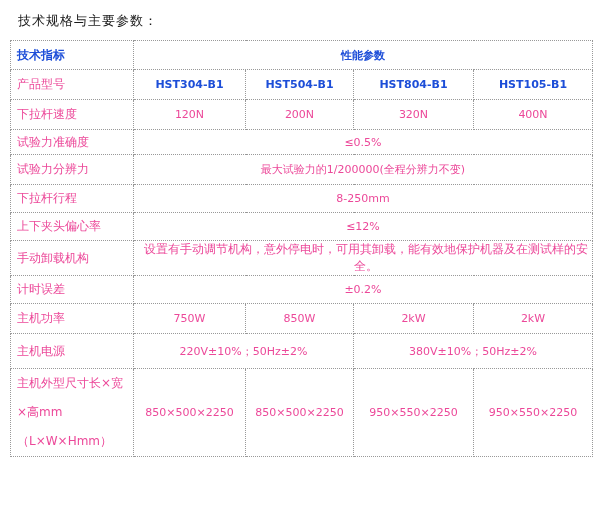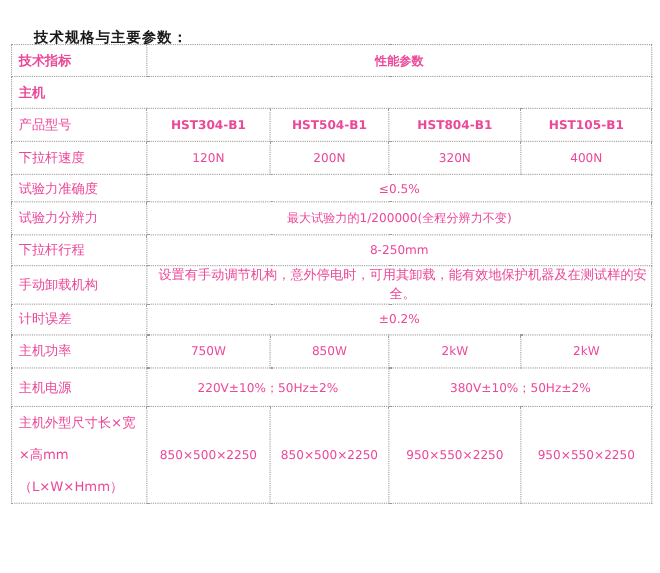--- a/index.html
+++ b/index.html
@@ -8,23 +8,23 @@
     width: 600px; height: 521px;
     overflow: hidden;
     background: #ffffff;
     font-family: "DejaVu Sans", sans-serif;
     color: #333333;
     position: relative;
   }
   .title {
     position: absolute;
     left: 14px; top: 8px;
-    margin: 17px;
+    margin: 4px;
     font-size: 13px;
-    font-weight: bold;
+    font-weight: normal;
     color: #1a1a1a;
     letter-spacing: 1px;
   }
   table.spec {
     position: absolute;
     left: 10px; top: 40px;
     width: 582px;
     border-collapse: collapse;
     table-layout: fixed;
   }
@@ -37,21 +37,21 @@
     overflow: hidden;
     color: #ec4899;
     background: #ffffff;
   }
   td.label {
     text-align: left;
     padding-left: 6px;
     padding-right: 4px;
     font-size: 12px;
   }
-  td.bold { font-weight: bold; color: #ec4899; }
+  td.bold { font-weight: bold; color: #1d4ed8; }
   td.leftval {
     text-align: center;
     padding-left: 6px;
     font-size: 12px;
   }
   tr.dims td.label { line-height: 29px; }
 </style>
 </head>
 <body>
 
@@ -62,23 +62,20 @@
     <col style="width:123px">
     <col style="width:112px">
     <col style="width:108px">
     <col style="width:120px">
     <col style="width:119px">
   </colgroup>
   <tbody>
     <tr style="height:29px">
       <td class="label bold">技术指标</td>
       <td class="bold" colspan="4">性能参数</td>
-    </tr>
-    <tr style="height:29px">
-      <td class="label bold" colspan="5">主机</td>
     </tr>
     <tr style="height:30px">
       <td class="label">产品型号</td>
       <td class="bold">HST304-B1</td>
       <td class="bold">HST504-B1</td>
       <td class="bold">HST804-B1</td>
       <td class="bold">HST105-B1</td>
     </tr>
     <tr style="height:30px">
       <td class="label">下拉杆速度</td>
@@ -91,20 +88,24 @@
       <td class="label">试验力准确度</td>
       <td colspan="4">≤0.5%</td>
     </tr>
     <tr style="height:30px">
       <td class="label">试验力分辨力</td>
       <td colspan="4">最大试验力的1/200000(全程分辨力不变)</td>
     </tr>
     <tr style="height:28px">
       <td class="label">下拉杆行程</td>
       <td colspan="4">8-250mm</td>
+    </tr>
+    <tr style="height:28px">
+      <td class="label">上下夹头偏心率</td>
+      <td colspan="4">≤12%</td>
     </tr>
     <tr style="height:32px">
       <td class="label">手动卸载机构</td>
       <td colspan="4" class="leftval">设置有手动调节机构，意外停电时，可用其卸载，能有效地保护机器及在测试样的安全。</td>
     </tr>
     <tr style="height:28px">
       <td class="label">计时误差</td>
       <td colspan="4">±0.2%</td>
     </tr>
     <tr style="height:30px">

